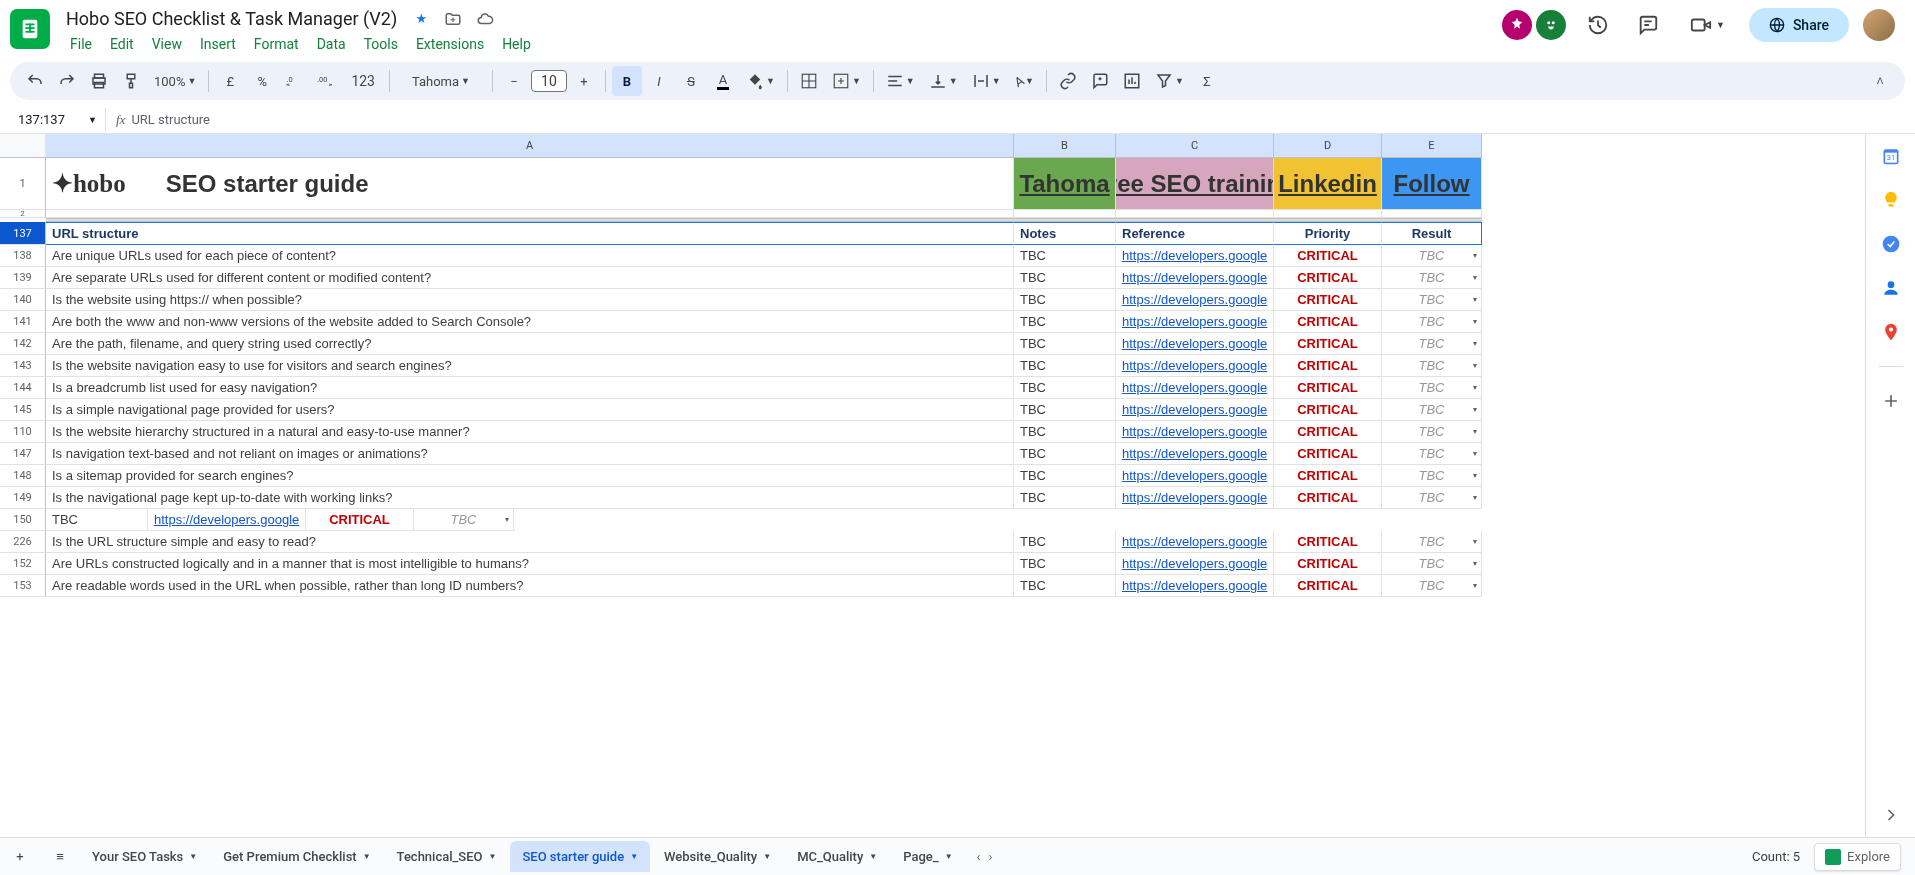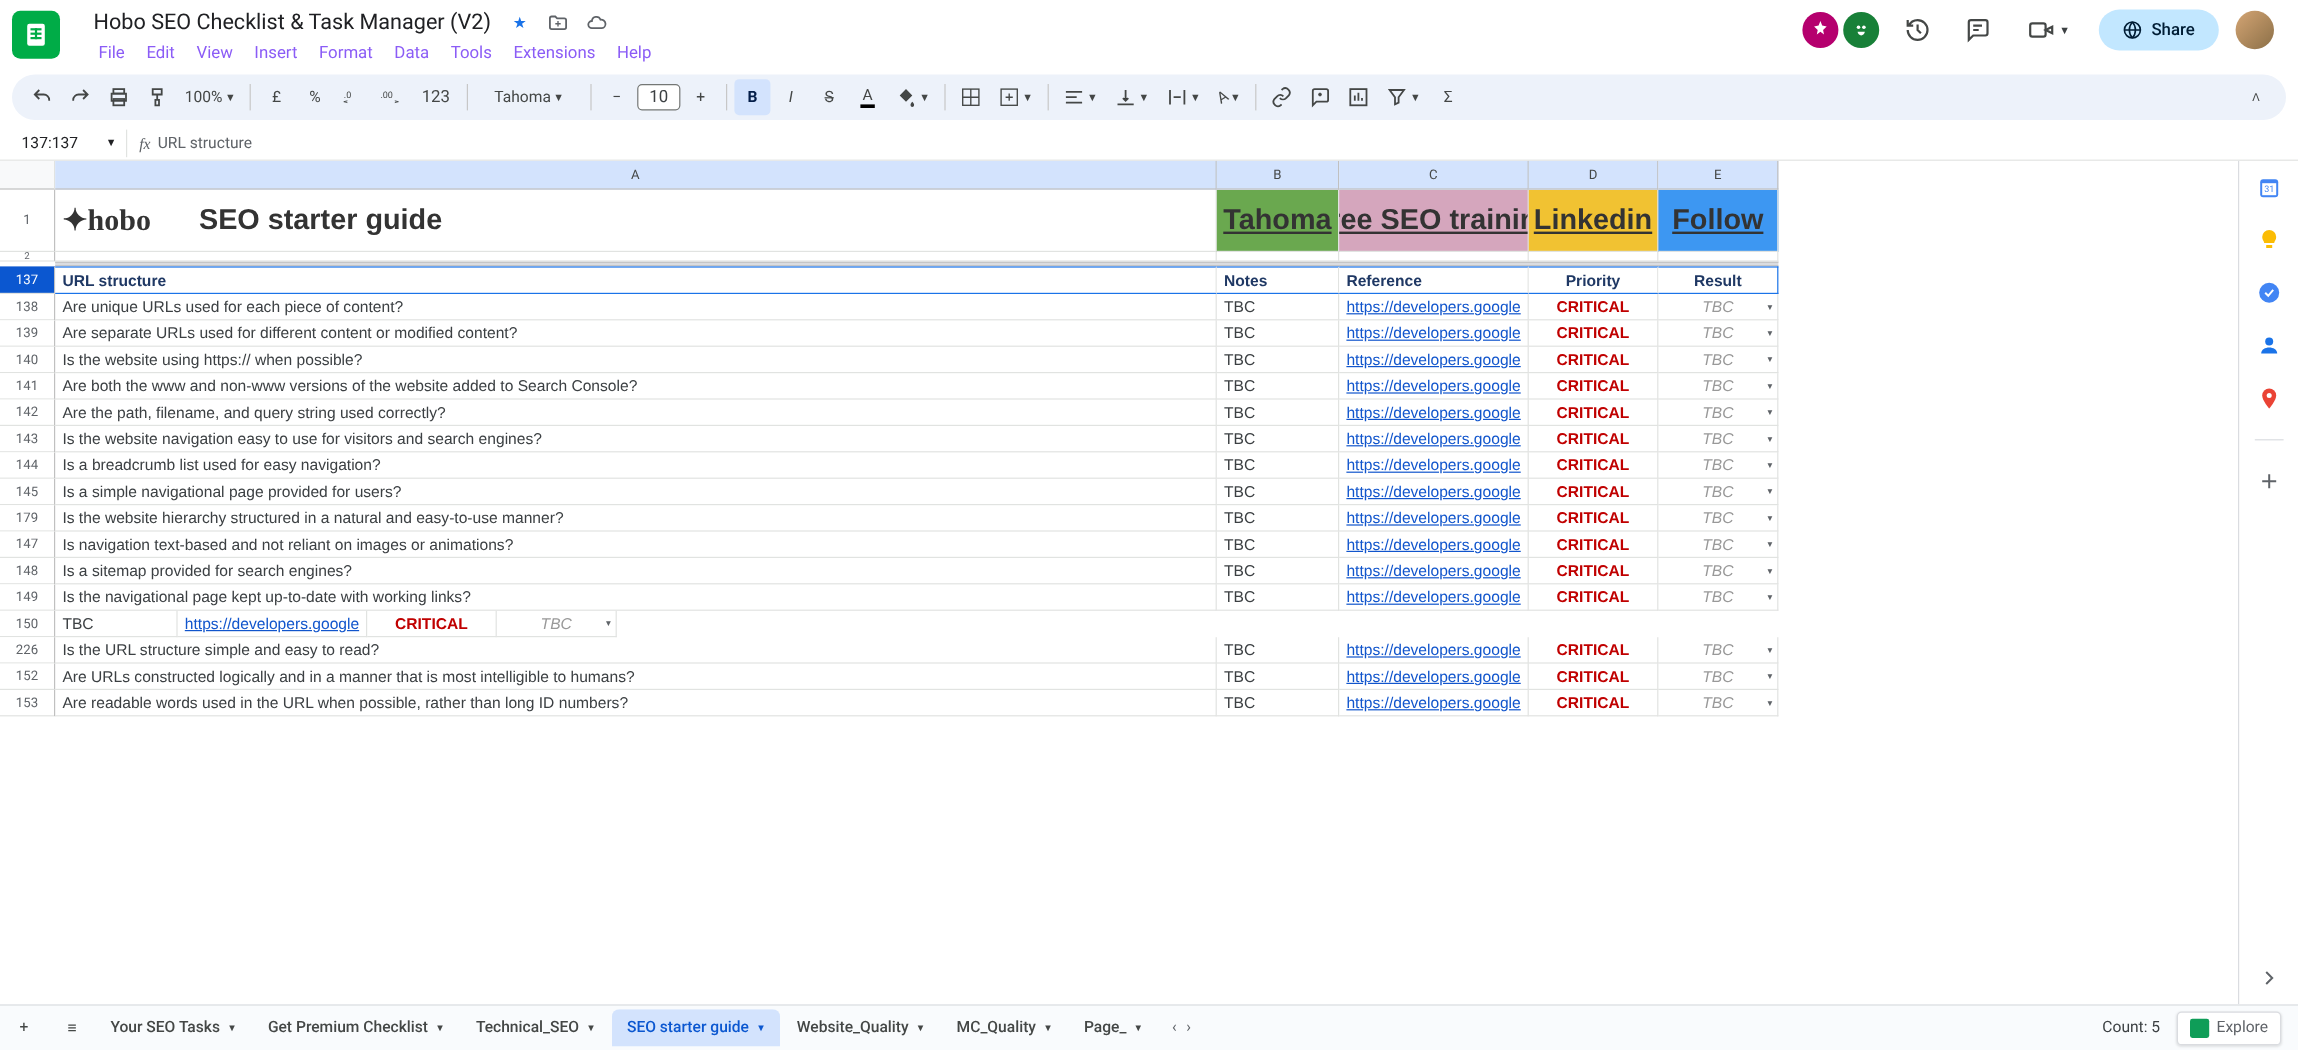--- a/index.html
+++ b/index.html
@@ -1,26 +1,26 @@
 <!DOCTYPE html>
 <html><head>
 <meta charset="utf-8">
 <style>
 * { margin: 0; padding: 0; box-sizing: border-box; }
 body { font-family: "Google Sans", Roboto, Arial, sans-serif; font-size: 13px; color: #3c4043; background: #fff; overflow: hidden; height: 100vh; display: flex; flex-direction: column; }
-.titlebar { display: flex; align-items: flex-start; padding: 7px 10px 0 10px; gap: 24px; }
+.titlebar { display: flex; align-items: flex-start; padding: 7px 10px 0 10px; gap: 12px; }
 .docs-icon { width: 40px; height: 40px; background: #00ac47; border-radius: 7px; display: flex; align-items: center; justify-content: center; flex-shrink: 0; margin-top: 2px; }
 .docs-icon svg { width: 22px; height: 30px; }
 .title-col { flex: 1; }
 .titlerow { display: flex; align-items: center; gap: 10px; }
 .doc-title { font-size: 18px; color: #202124; padding: 1px 4px; border-radius: 4px; }
 .title-icons { display: flex; gap: 12px; align-items: center; color: #5f6368; }
 .title-icons > span { width: 20px; height: 20px; display: flex; align-items: center; justify-content: center; cursor: pointer; }
 .menubar { display: flex; gap: 2px; margin-top: 2px; }
-.menubar span { padding: 4px 8px; border-radius: 4px; cursor: pointer; font-size: 14px; color: #8b5cf6; text-align: center; }
+.menubar span { padding: 4px 8px; border-radius: 4px; cursor: pointer; font-size: 14px; color: #15803d; text-align: center; }
 .right-actions { display: flex; align-items: center; gap: 14px; margin-left: auto; padding-right: 10px; }
 .collab-avatars { display: flex; gap: 4px; }
 .avatar-circle { width: 30px; height: 30px; border-radius: 50%; display: flex; align-items: center; justify-content: center; color: #fff; font-weight: bold; }
 .icon-btn { width: 36px; height: 36px; border-radius: 50%; display: flex; align-items: center; justify-content: center; cursor: pointer; color: #444746; }
 .meet-btn { display: flex; gap: 4px; align-items: center; padding: 6px 10px; border-radius: 18px; cursor: pointer; }
 .share-btn { display: flex; align-items: center; gap: 8px; background: #c2e7ff; color: #001d35; padding: 9px 20px; border-radius: 40px; cursor: pointer; font-weight: 500; font-size: 14px; }
 .profile-pic { width: 32px; height: 32px; border-radius: 50%; background: linear-gradient(135deg,#d4a574,#8b6f47); }
 .toolbar-wrap { padding: 6px 10px; }
 .toolbar { display: flex; align-items: center; gap: 2px; background: #edf2fa; border-radius: 24px; padding: 4px 10px; }
 .tb { min-width: 30px; height: 30px; display: flex; align-items: center; justify-content: center; border-radius: 4px; cursor: pointer; color: #444746; position: relative; }
@@ -433,21 +433,21 @@
             <div class="row-h">145</div>
             <div class="cell" style="width:968px">Is a simple navigational page provided for users?</div>
             <div class="cell" style="width:102px">TBC</div>
             <div class="cell" style="width:158px">
               <span class="ref-link">https://developers.google</span>
             </div>
             <div class="cell crit" style="width:108px">CRITICAL</div>
             <div class="cell tbc-res" style="width:100px">TBC</div>
           </div>
           <div class="row">
-            <div class="row-h">179</div>
+            <div class="row-h">110</div>
             <div class="cell" style="width:968px">Is the website hierarchy structured in a natural and easy-to-use manner?</div>
             <div class="cell" style="width:102px">TBC</div>
             <div class="cell" style="width:158px">
               <span class="ref-link">https://developers.google</span>
             </div>
             <div class="cell crit" style="width:108px">CRITICAL</div>
             <div class="cell tbc-res" style="width:100px">TBC</div>
           </div>
           <div class="row">
             <div class="row-h">147</div>

